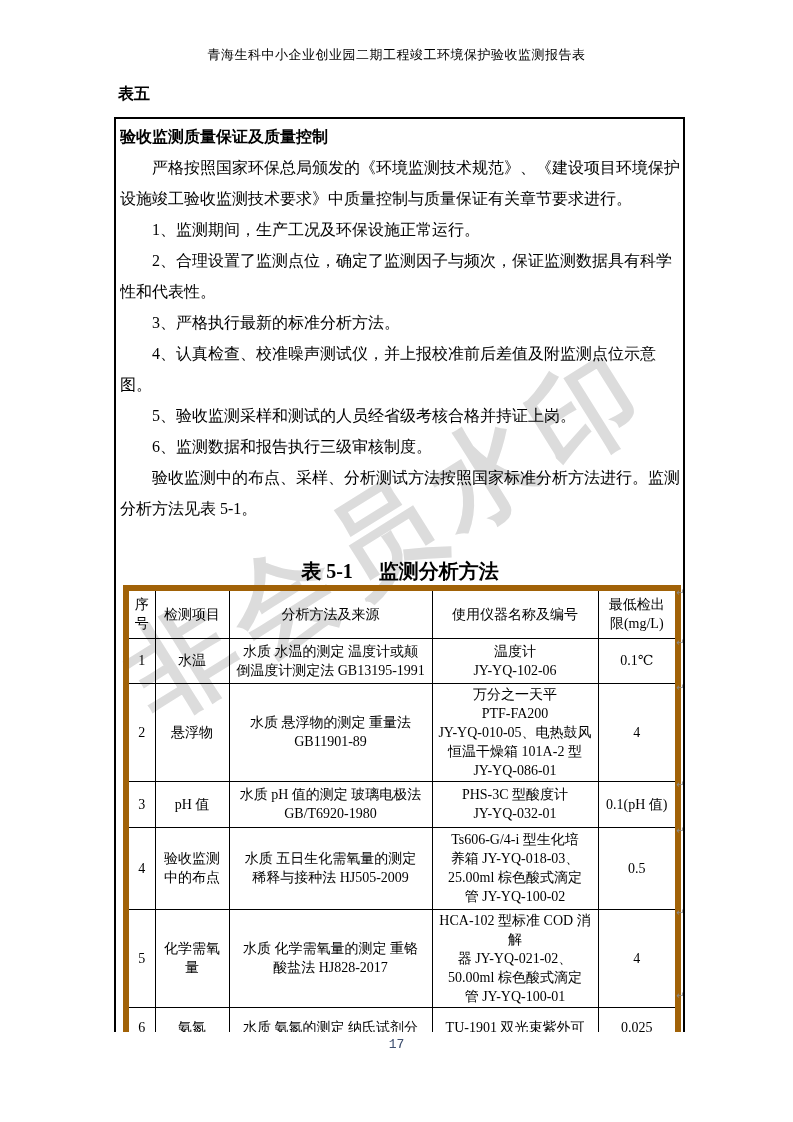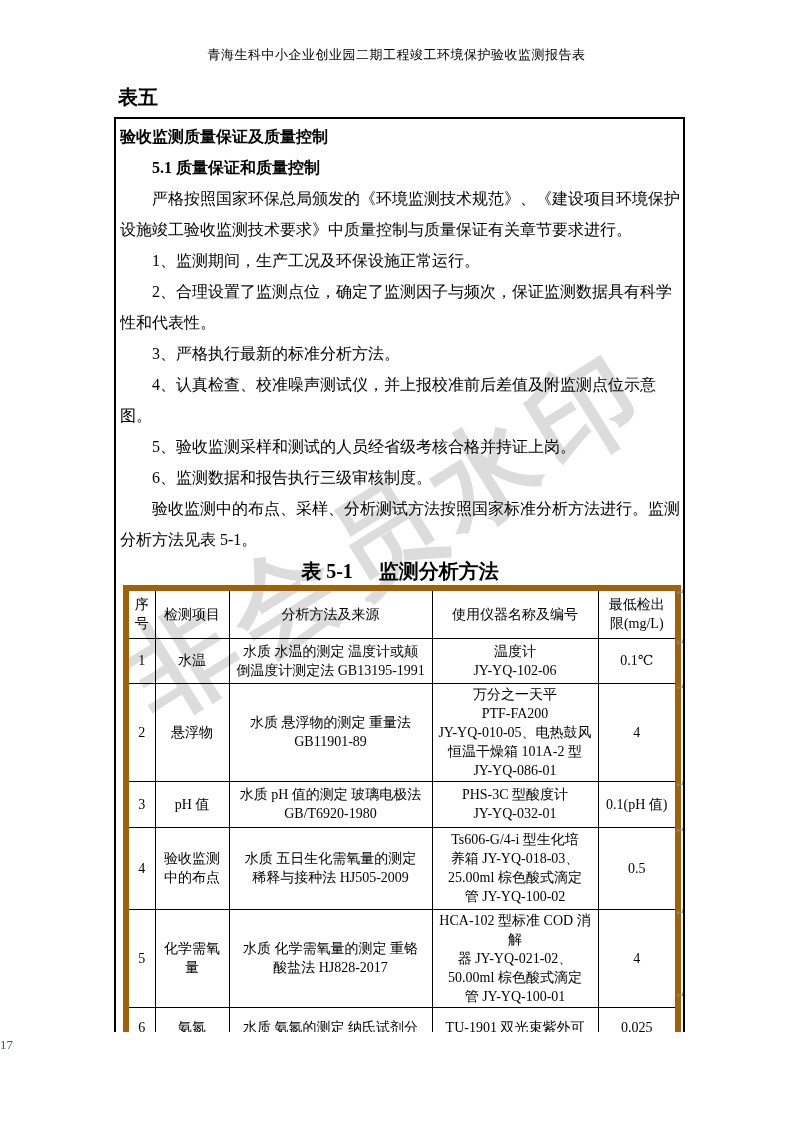--- a/index.html
+++ b/index.html
@@ -28,21 +28,21 @@
     transform:rotate(-32deg);
     transform-origin:0 50%;
     user-select:none;
   }
   .doc-header{
     position:absolute;left:0;top:46px;width:100%;
     text-align:center;font-size:13px;letter-spacing:0.5px;
   }
   .page-label{
     position:absolute;left:118px;top:84px;
-    font-size:20px;font-weight:bold;
+    font-size:16px;font-weight:bold;
   }
   .main-box{
     position:absolute;left:114px;top:117px;
     width:571px;height:915px;
     border:2px solid #000;border-bottom:none;
     box-sizing:border-box;
     padding:2px 3px 0 4px;
     overflow:hidden;
   }
   .text-area{height:436px;overflow:hidden;}
@@ -77,41 +77,40 @@
   col.c4{width:166px;} col.c5{width:80px;}
   tr.h-row{height:50px;} tr.r1{height:45px;} tr.r2{height:97px;}
   tr.r3{height:46px;} tr.r4{height:82px;} tr.r5{height:83px;} tr.r6{height:44px;}
   .pmark{
     position:absolute;left:676px;
     font-family:"DejaVu Sans",sans-serif;
     font-size:10px;color:#8a8a8a;line-height:10px;
   }
   .footer{
     position:absolute;left:0;top:1037px;width:100%;
-    text-align:left;font-size:13px;color:#3d4e6e;
+    text-align:center;font-size:13px;color:#3d4e6e;font-family:Liberation Mono, monospace;
   }
 </style>
 </head>
 <body>
 
 <div class="page">
 
   <div class="watermark">非会员水印</div>
 
   <div class="content-layer">
 
     <div class="doc-header">青海生科中小企业创业园二期工程竣工环境保护验收监测报告表</div>
 
     <div class="page-label">表五</div>
 
     <div class="main-box">
 
       <div class="text-area">
         <p class="para bold">验收监测质量保证及质量控制</p>
-        <p class="para bold indent">5.1 质量保证和质量控制</p>
         <p class="para indent">严格按照国家环保总局颁发的《环境监测技术规范》、《建设项目环境保护设施竣工验收监测技术要求》中质量控制与质量保证有关章节要求进行。</p>
         <p class="para indent">1、监测期间，生产工况及环保设施正常运行。</p>
         <p class="para indent">2、合理设置了监测点位，确定了监测因子与频次，保证监测数据具有科学性和代表性。</p>
         <p class="para indent">3、严格执行最新的标准分析方法。</p>
         <p class="para indent">4、认真检查、校准噪声测试仪，并上报校准前后差值及附监测点位示意图。</p>
         <p class="para indent">5、验收监测采样和测试的人员经省级考核合格并持证上岗。</p>
         <p class="para indent">6、监测数据和报告执行三级审核制度。</p>
         <p class="para indent">验收监测中的布点、采样、分析测试方法按照国家标准分析方法进行。监测分析方法见表 5-1。</p>
       </div>
 

